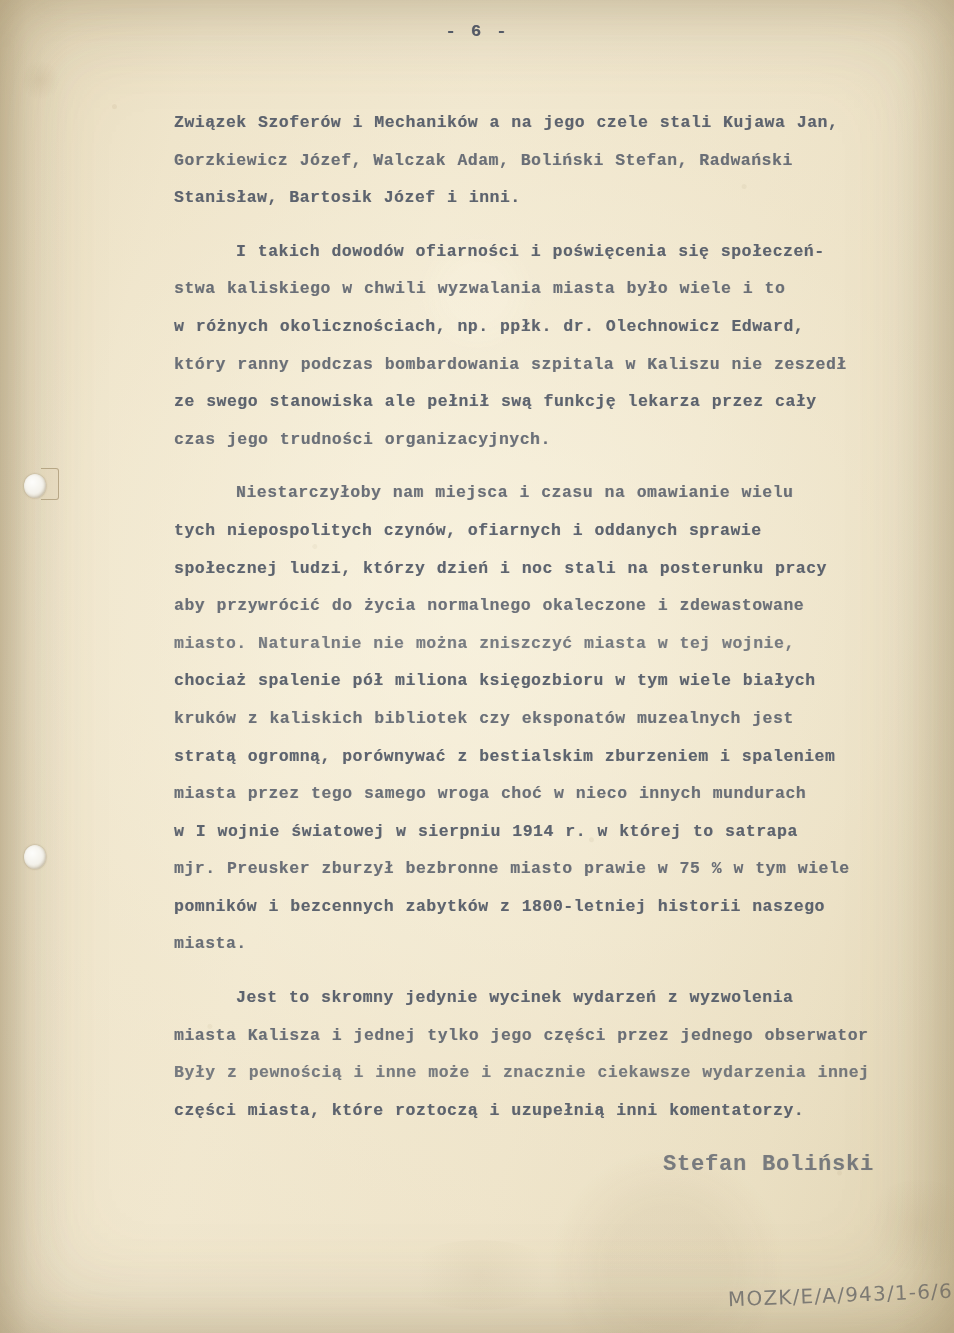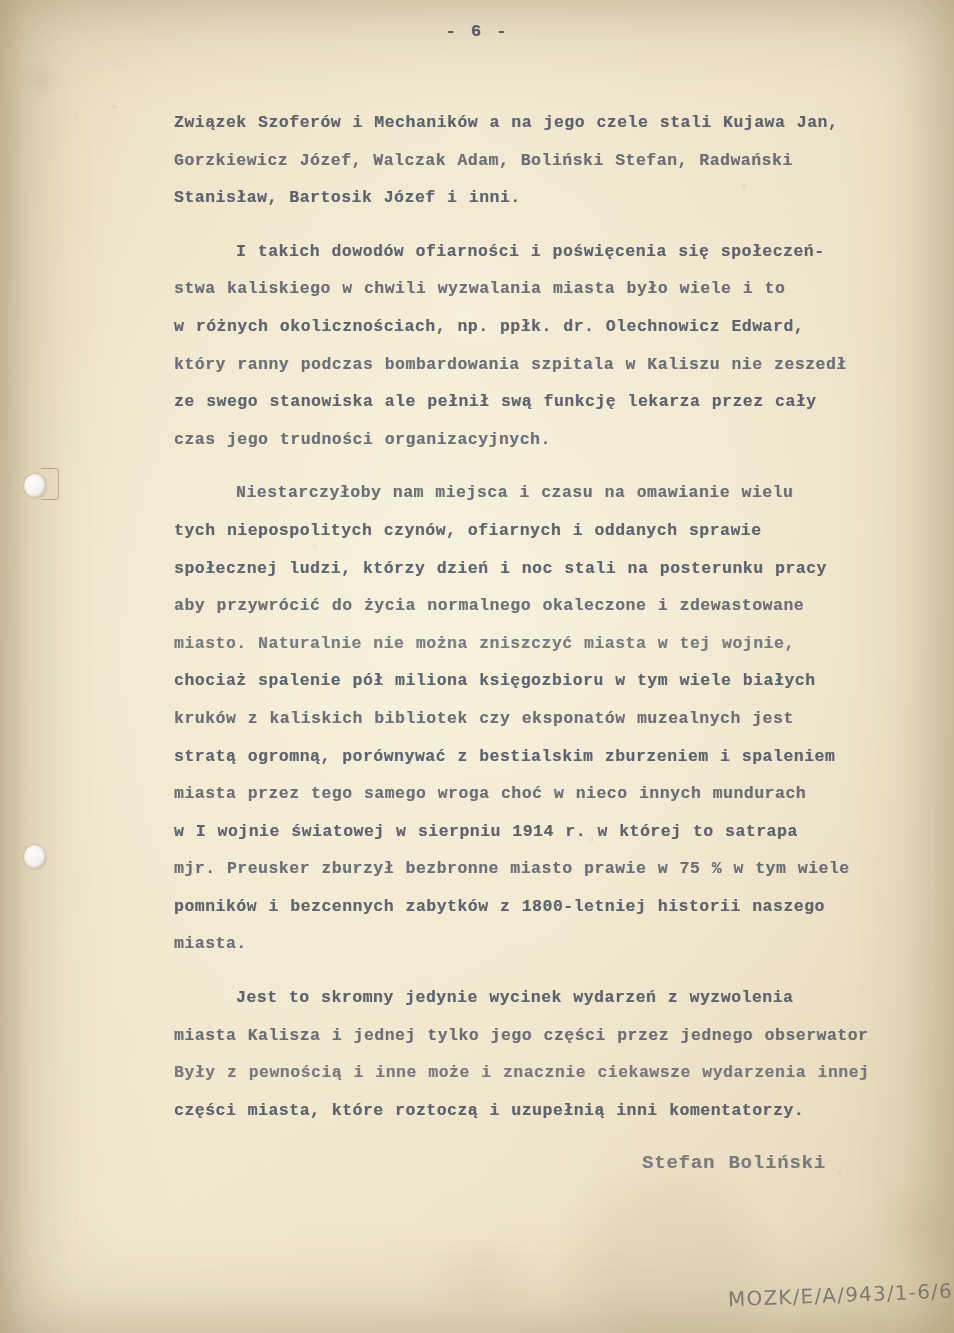--- a/index.html
+++ b/index.html
@@ -142,23 +142,23 @@
   }
   .line.indent { padding-left: 62px; }
 
   
   .line.f1 { opacity: .97; }
   .line.f2 { opacity: .88; }
   .line.f3 { opacity: .80; }
 
   .signature {
     position: absolute;
-    left: 642px;
+    left: 663px;
     top: 1152px;
-    font-size: 19px;
+    font-size: 22px;
     letter-spacing: 0.8px;
     font-weight: 700;
     color: #4d5564;
     opacity: .78;
     text-shadow: 0.4px 0.3px 0.7px rgba(80,86,100,0.35);
   }
 
   
   .archive-mark {
     position: absolute;

